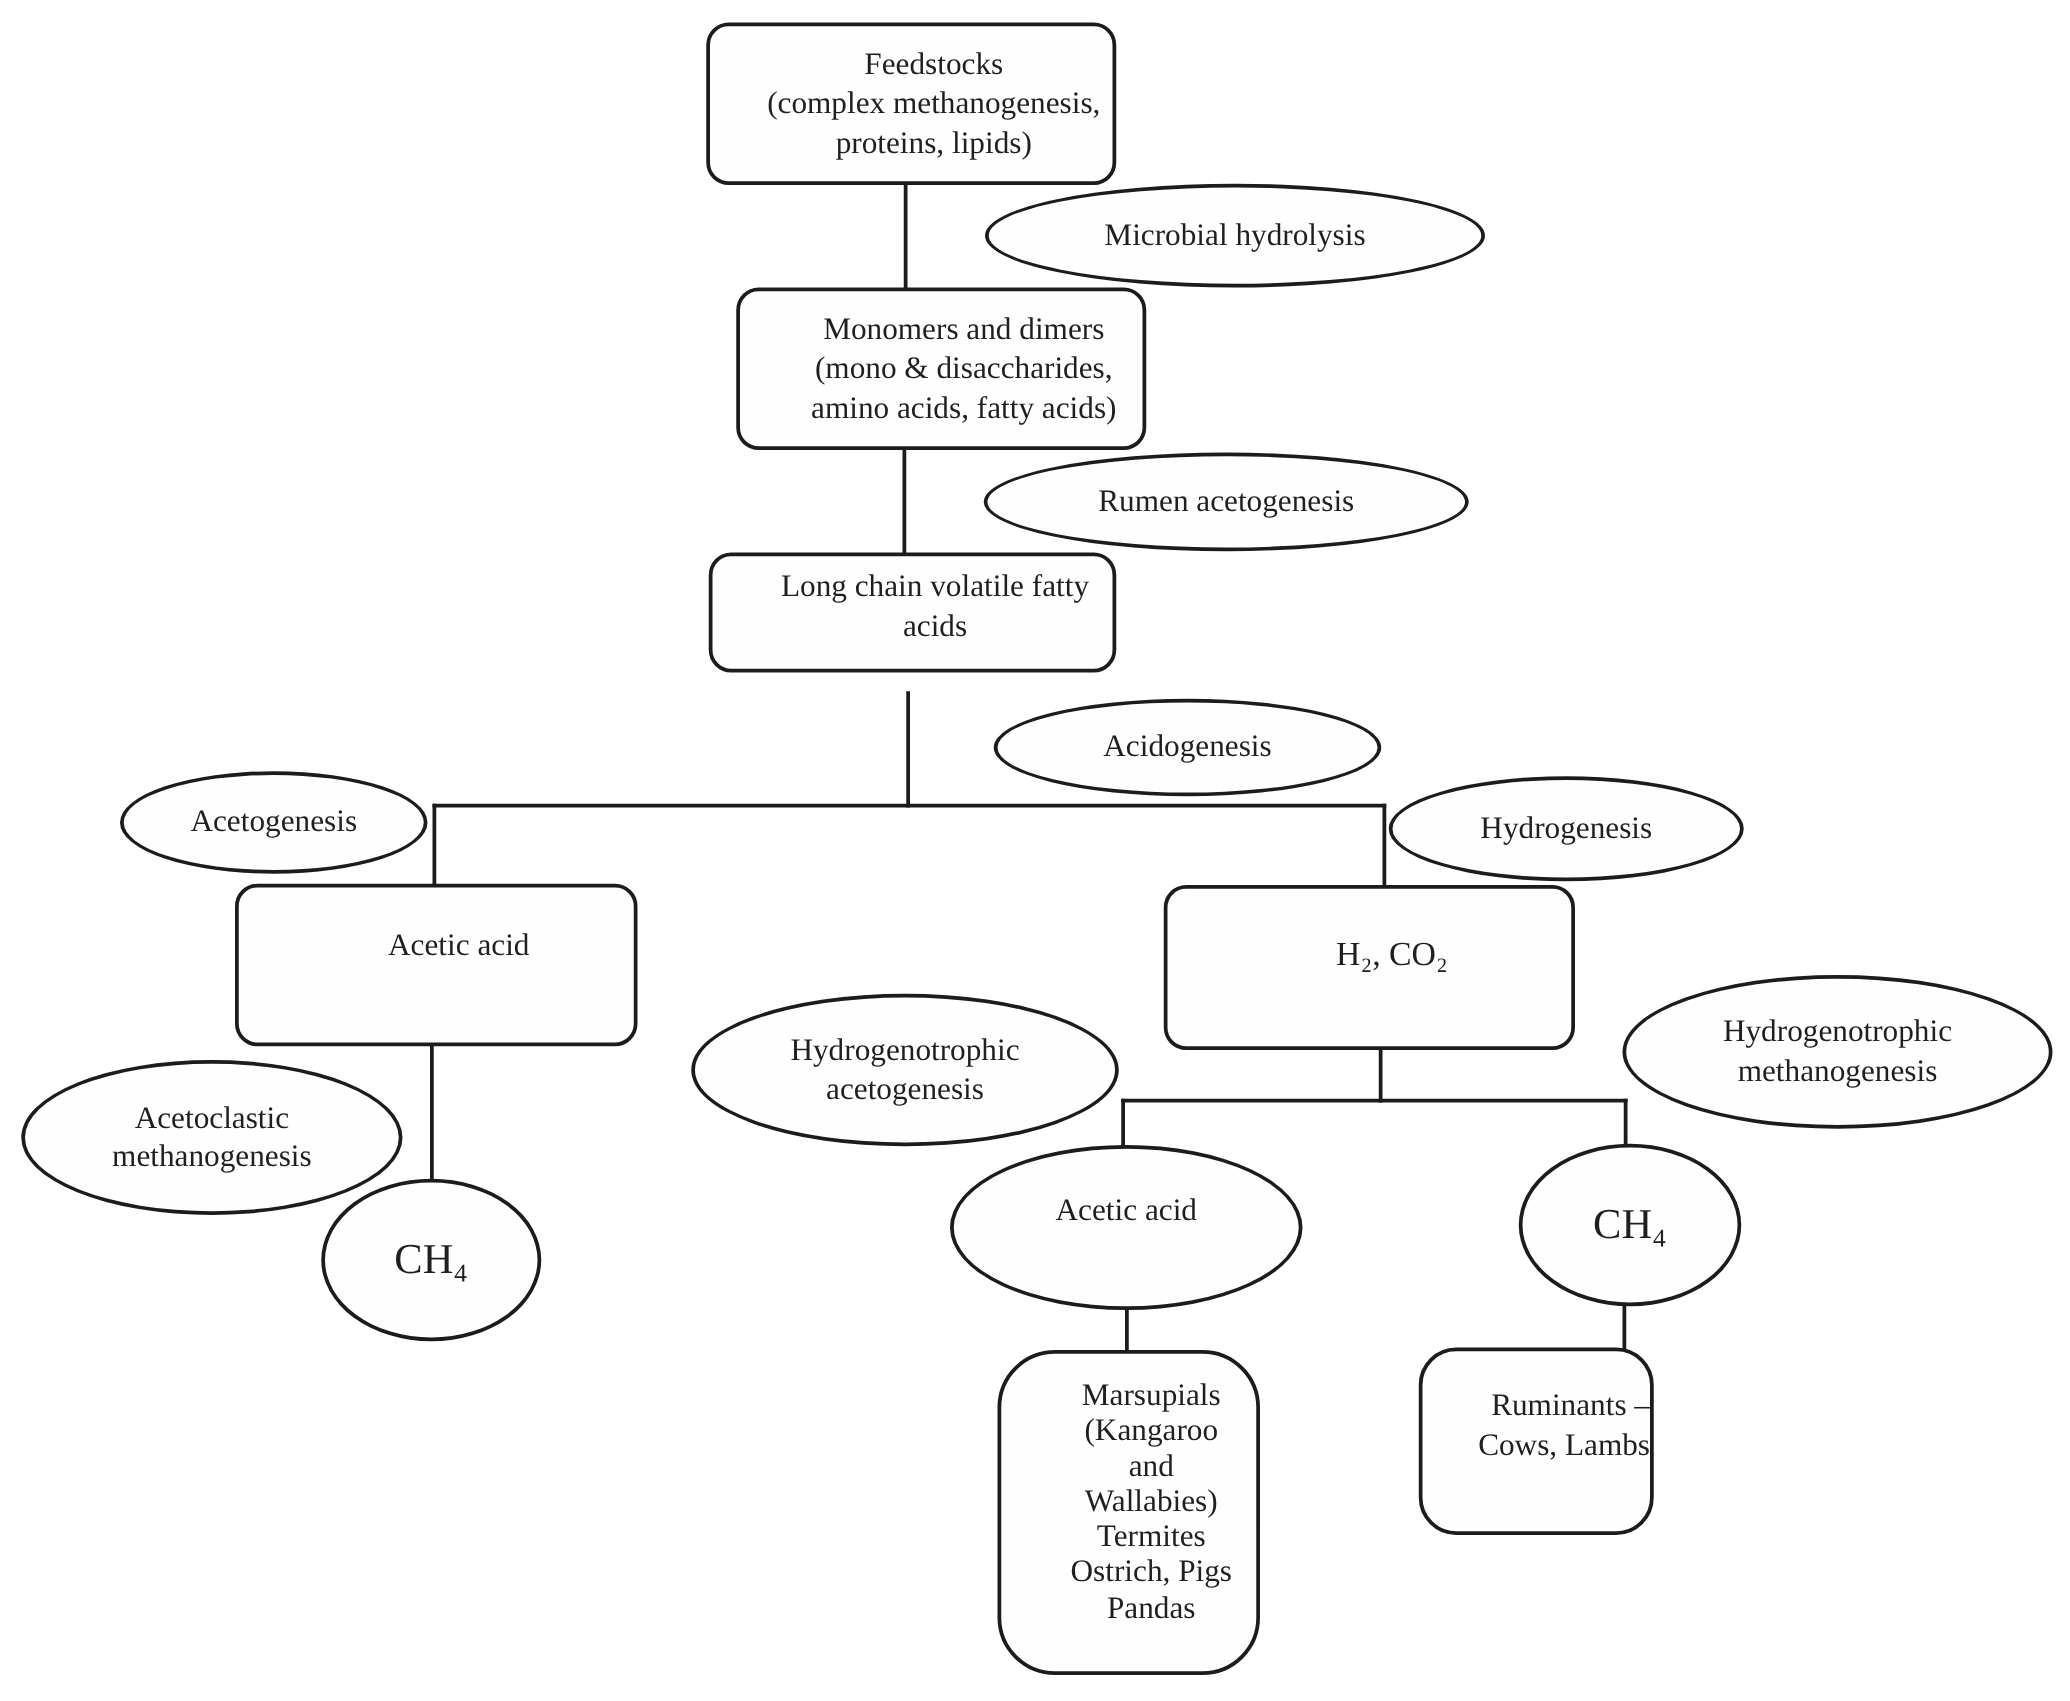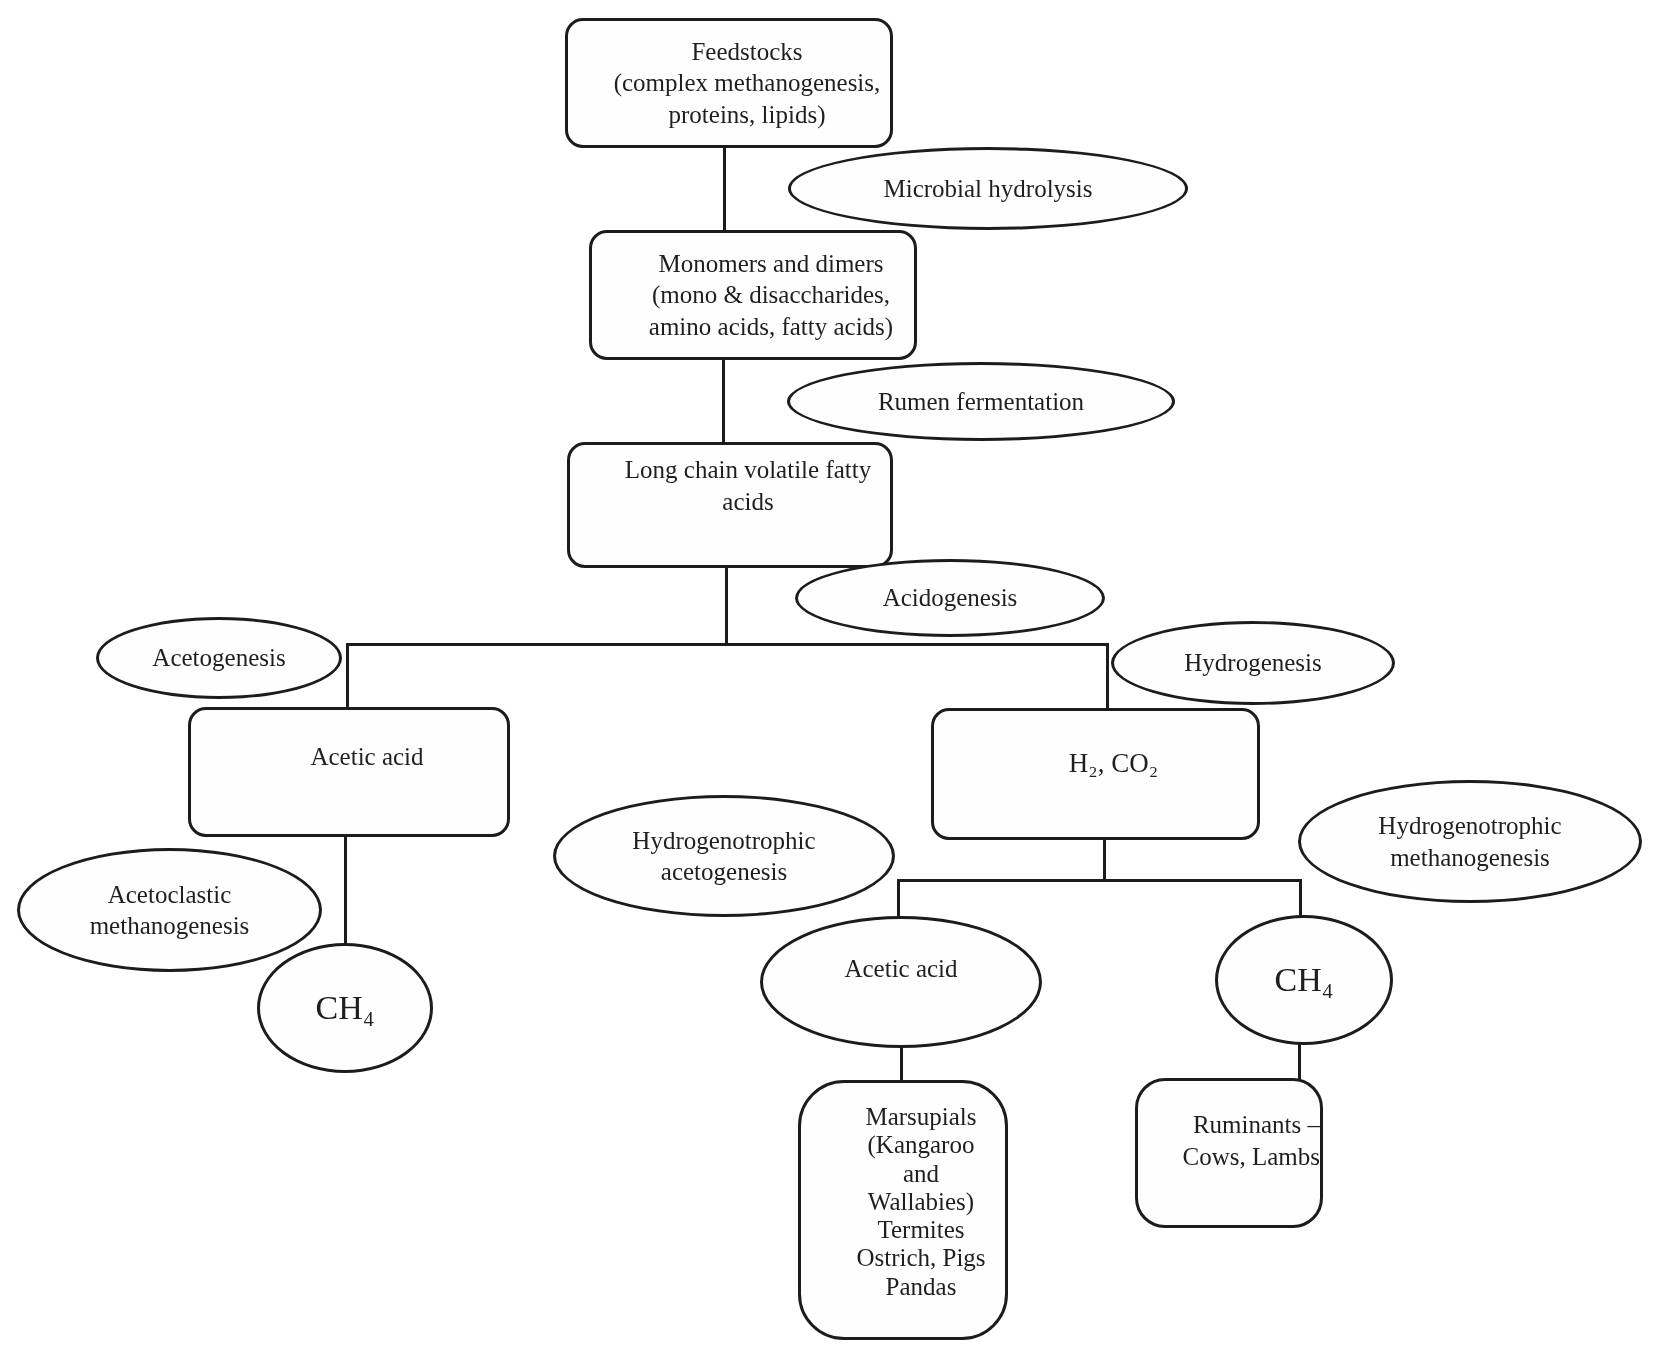--- a/index.html
+++ b/index.html
@@ -57,21 +57,21 @@
     <div>(complex methanogenesis,</div>
     <div>proteins, lipids)</div>
   </div>
 
   <div class="node rect" style="left:589px;top:230px;width:328px;height:130px;">
     <div>Monomers and dimers</div>
     <div>(mono &amp; disaccharides,</div>
     <div>amino acids, fatty acids)</div>
   </div>
 
-  <div class="node rect top-align" style="left:567px;top:442px;width:326px;height:126px;padding-top:9px;">
+  <div class="node rect top-align" style="left:567px;top:442px;width:326px;height:96px;padding-top:9px;">
     <div>Long chain volatile fatty</div>
     <div>acids</div>
   </div>
 
   <div class="node rect" style="left:188px;top:707px;width:322px;height:130px;padding-bottom:30px;">
     <div>Acetic acid</div>
   </div>
 
   <div class="node rect chem" style="left:931px;top:708px;width:329px;height:132px;padding-bottom:22px;">
     <div>H₂, CO₂</div>
@@ -102,21 +102,21 @@
 
   <div class="node ellipse" style="left:760px;top:916px;width:282px;height:132px;padding-bottom:26px;">
     <div>Acetic acid</div>
   </div>
 
   <div class="node ellipse" style="left:788px;top:147px;width:400px;height:83px;">
     <div>Microbial hydrolysis</div>
   </div>
 
   <div class="node ellipse" style="left:787px;top:362px;width:388px;height:79px;">
-    <div>Rumen fermentation</div>
+    <div>Rumen acetogenesis</div>
   </div>
 
   <div class="node ellipse" style="left:795px;top:559px;width:310px;height:78px;">
     <div>Acidogenesis</div>
   </div>
 
   <div class="node ellipse" style="left:96px;top:617px;width:246px;height:82px;">
     <div>Acetogenesis</div>
   </div>
 

